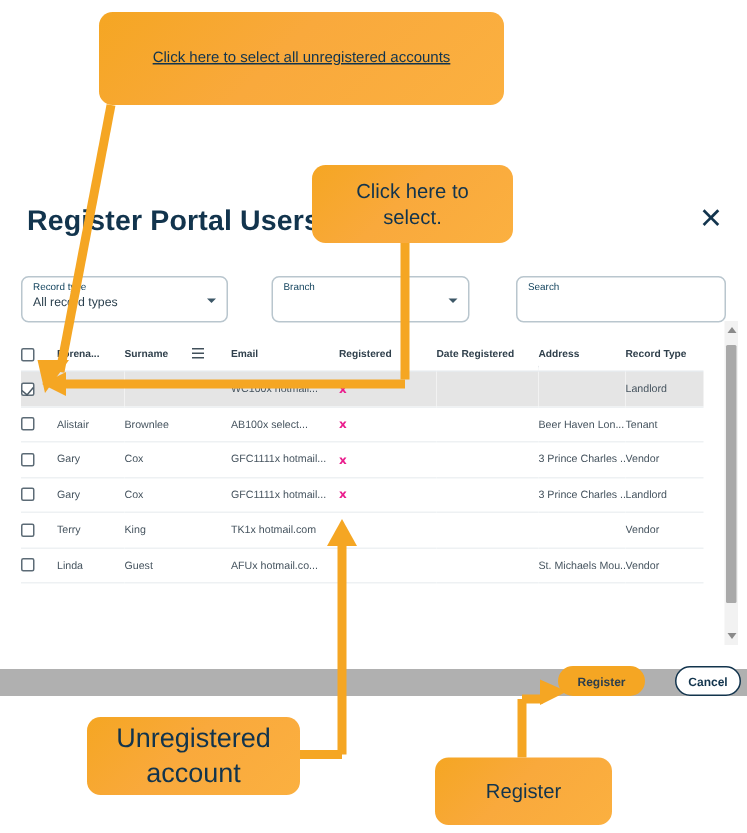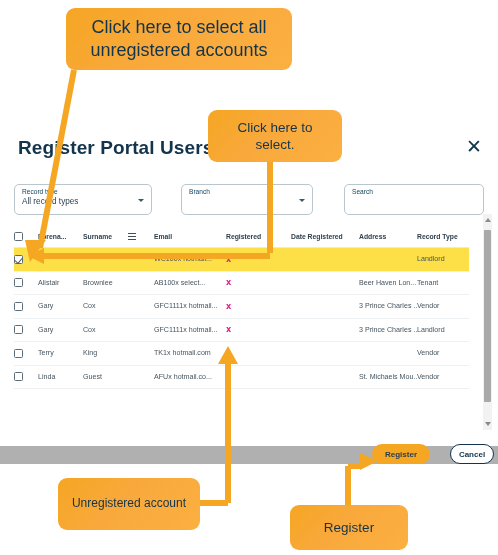--- a/index.html
+++ b/index.html
@@ -20,23 +20,23 @@
     color: #12344d;
     display: flex;
     align-items: center;
     justify-content: center;
     text-align: center;
     font-size: 13.5px;
     line-height: 1.28;
     padding: 6px 10px;
     z-index: 40;
   }
-  #callout-select-all { left:66px;  top:8px;   width:226px; height:62px; font-size:18px; }
+  #callout-select-all { left:66px;  top:8px;   width:270px; height:62px; font-size:10px;text-decoration:underline; }
   #callout-select     { left:208px; top:86px;  width:134px; height:52px; font-size:13.5px;margin-top:24px; }
-  #callout-unreg      { left:58px;  top:478px; width:142px; height:52px; font-size:12px; }
+  #callout-unreg      { left:58px;  top:478px; width:142px; height:52px; font-size:18px; }
   #callout-register   { left:290px; top:505px; width:118px; height:45px; font-size:13.5px; }
 
   
   .ann-svg {
     position: absolute; left:0; top:0; width:498px; height:555px;
     pointer-events:none; z-index:35;
   }
 
   
   #dialog {
@@ -92,21 +92,21 @@
     background:#ffffff; vertical-align:middle;
     border-bottom:1px solid #e6eaed;
   }
   th.sh-sel { background:#eceff1; }
   table.grid tbody td {
     font-size:7.1px; color:#46545f;
     padding:0; height:23.5px; vertical-align:middle;
     border-bottom:1px solid #eef1f3;
     white-space:nowrap; overflow:hidden;
   }
-  tr.row-selected td { background:#fde047; }
+  tr.row-selected td { background:#e5e5e5; }
 
   .cb {
     display:inline-block; width:9px; height:9px;
     border:1.2px solid #5c6b76; border-radius:1.5px;
     background:#fff; vertical-align:middle; position:relative;
   }
   .cb.checked { background:#fff; }
   .cb.checked:after {
     content:""; position:absolute; left:1.4px; top:0.2px;
     width:3.5px; height:6px;

